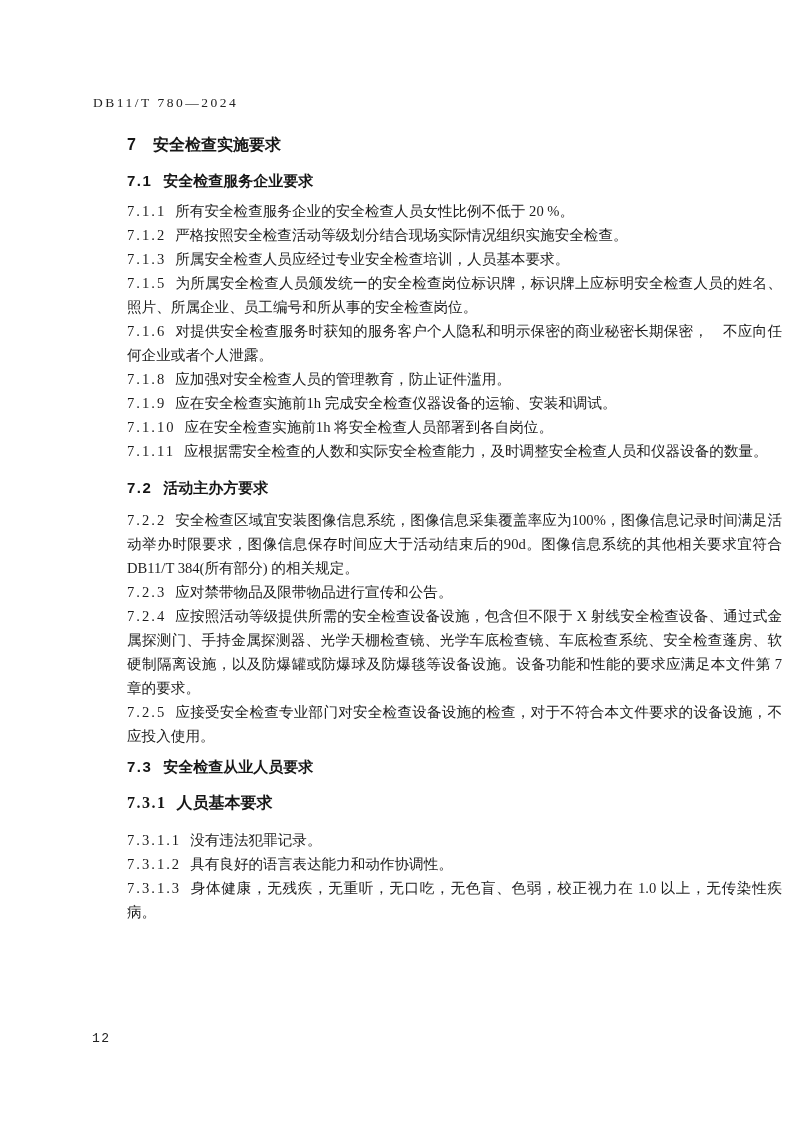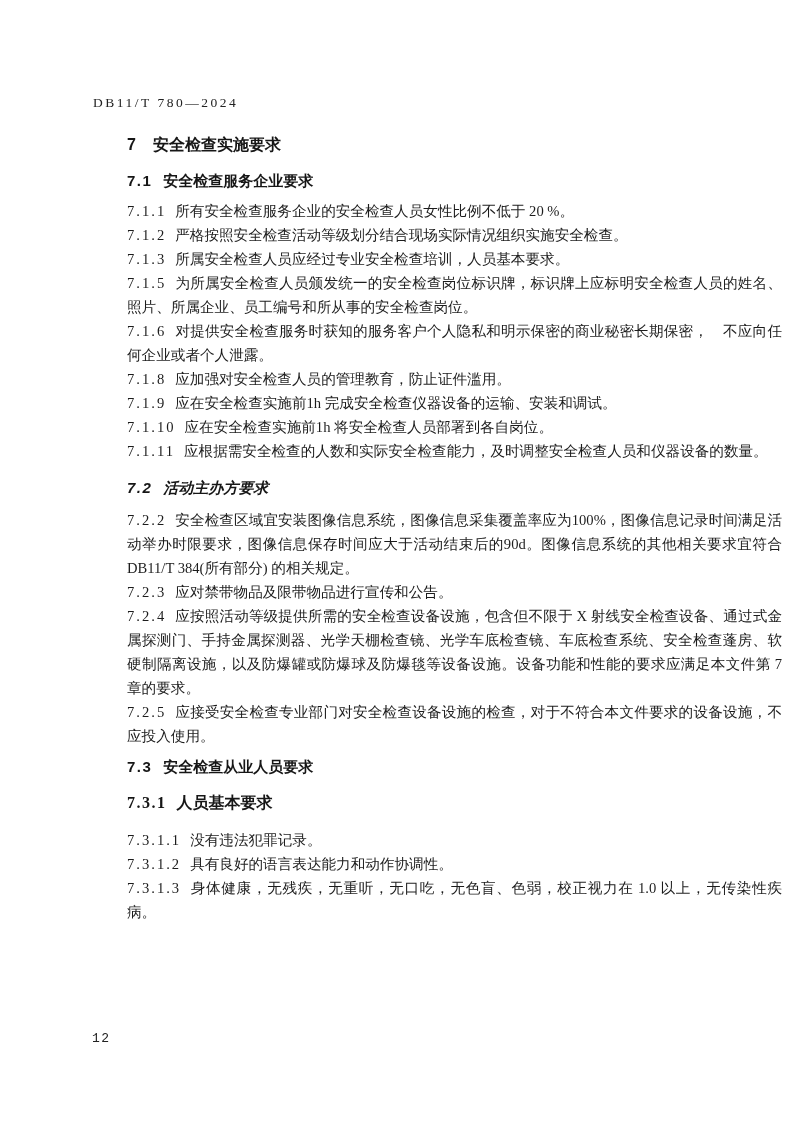--- a/index.html
+++ b/index.html
@@ -44,21 +44,21 @@
   .section-heading {
     font-family: "Liberation Sans", "DejaVu Sans", sans-serif;
     font-weight: bold;
     font-size: 15px;
     line-height: 17px;
     color: #161616;
     margin: 0;
   }
   .section-heading .h-num { margin-right: 11px; letter-spacing: 1.5px; }
   .sec-71 { margin: 0 0 10px 0; }
-  .sec-72 { margin: 16px 0 12px 0; font-style: italic; }
+  .sec-72 { margin: 16px 0 12px 0; }
   .sec-73 { margin: 10px 0 0 0; }
   .subsection-heading {
     font-family: Liberation Serif, serif;
     font-weight: bold;
     font-size: 16px;
     line-height: 17px;
     color: #161616;
     margin: 19px 0 17px 0;
   }
   .subsection-heading .h-num { margin-right: 10px; letter-spacing: 1.5px; }

